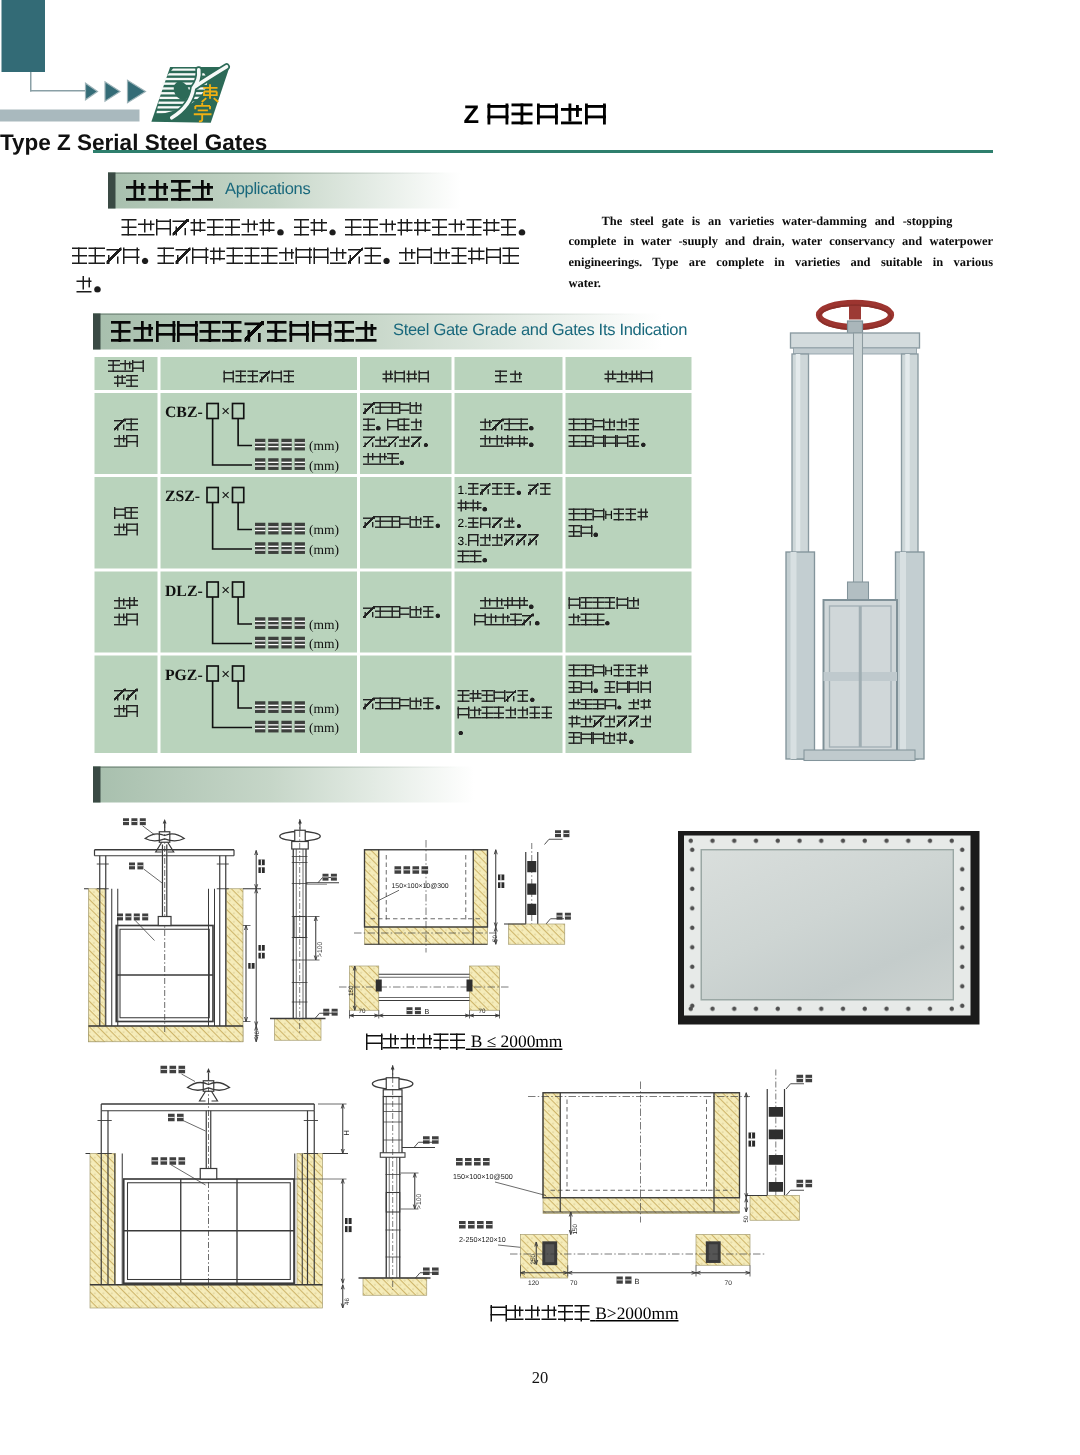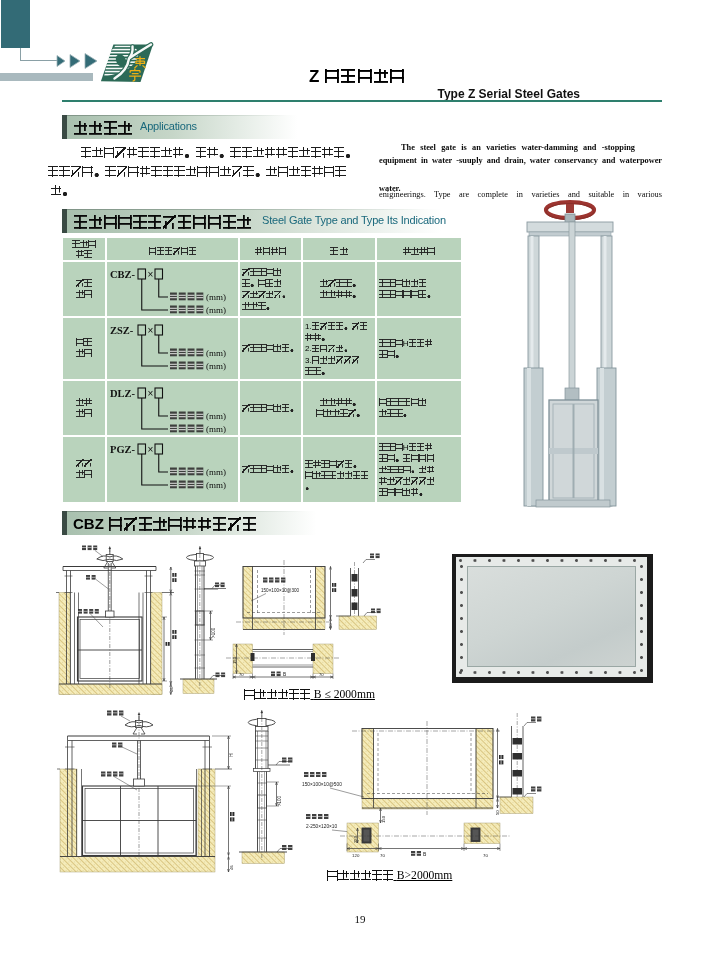--- a/index.html
+++ b/index.html
@@ -62,45 +62,45 @@
         <path d="M 55,2.5 C 46,8 38,13 33,16.5 M 36.5,4.5 C 37,9 35.8,13 33,16.5 C 32,24 27.5,31 18.5,36.5" stroke="#f7faf8" stroke-width="2.4"></path>
       </g>
       <g stroke="#f0b013" stroke-width="1.25" fill="none">
         <path d="M 44,14.2 v 9.6 M 39.5,16.6 h 9.5 M 40,19 h 8.5 M 40,19 v 2.4 h 8.5 v -2.4 M 39.5,21.4 h 0 M 41.5,23.4 l -3,2.6 M 46.5,23.4 l 3,2.6"></path>
         <path d="M 38.8,26.6 v 1.6 M 34.2,28.6 h 9.8 M 34.2,28.6 v 2.2 M 44,28.6 v 2.2 M 35.8,31.6 h 6.8 M 33.2,34.2 h 11.8 M 38.8,34.2 v 3.4 q 0,1.4 -2.2,1.4"></path>
       </g>
     </svg>
 
 <div class="al t16" style="left:309px;top:66px;"><b class="lt" style="font-size:17px;font-weight:bold;vertical-align:-1px;">Z </b><i class="fg p1"></i><i class="fg p0"></i><i class="fg p1"></i><i class="fg p2"></i><i class="fg p1"></i></div>
 
-<div class="al" style="left:0px;top:87px;width:580px;text-align:right;font-size:12px;font-weight:bold;color:#111;">Type Z Serial Steel Gates</div>
+<div class="al" style="left:0px;top:87px;width:580px;text-align:left;font-size:15px;font-weight:bold;color:#111;">Type Z Serial Steel Gates</div>
 
 <div class="al" style="left:62px;top:100px;width:600px;height:1.6px;background:#2e7f6d;"></div>
 
-<div class="al" style="left:62px;top:115px;width:245px;height:24px;background-image:linear-gradient(to right,rgba(125,145,132,.95),rgba(125,145,132,0) 92%),linear-gradient(to right,#a7bfad 0%,#c6d6c8 45%,#ffffff 96%);background-size:100% 1px,100% 100%;background-repeat:no-repeat;background-position:0 0,0 0;">
+<div class="al" style="left:72px;top:115px;width:245px;height:24px;background-image:linear-gradient(to right,rgba(125,145,132,.95),rgba(125,145,132,0) 92%),linear-gradient(to right,#a7bfad 0%,#c6d6c8 45%,#ffffff 96%);background-size:100% 1px,100% 100%;background-repeat:no-repeat;background-position:0 0,0 0;">
       <div style="position:absolute;left:0;top:0;width:4.5px;height:24px;background:#3a4a44;"></div>
       <div class="h15" style="position:absolute;left:11px;top:4px;"><i class="fg p2"></i><i class="fg p2"></i><i class="fg p0"></i><i class="fg p2"></i></div>
       <div style="position:absolute;left:78px;top:5px;font-size:11px;letter-spacing:-0.2px;color:#19687c;">Applications</div>
     </div>
 
 <div class="al c11" style="left:80px;top:146px;"><i class="fg p0"></i><i class="fg p2"></i><i class="fg p1"></i><i class="fg p4"></i><i class="fg p3"></i><i class="fg p0"></i><i class="fg p0"></i><i class="fg p2"></i><i class="fg p3"></i><i class="fg pp"></i><i class="fg p0"></i><i class="fg p3"></i><i class="fg pp"></i><i class="fg p0"></i><i class="fg p0"></i><i class="fg p2"></i><i class="fg p3"></i><i class="fg p3"></i><i class="fg p0"></i><i class="fg p2"></i><i class="fg p0"></i><i class="fg p3"></i><i class="fg p0"></i><i class="fg pp"></i></div>
 
 <div class="al c11" style="left:47px;top:165px;"><i class="fg p0"></i><i class="fg p0"></i><i class="fg p4"></i><i class="fg p1"></i><i class="fg pp"></i><i class="fg p0"></i><i class="fg p4"></i><i class="fg p1"></i><i class="fg p3"></i><i class="fg p0"></i><i class="fg p0"></i><i class="fg p0"></i><i class="fg p2"></i><i class="fg p1"></i><i class="fg p1"></i><i class="fg p2"></i><i class="fg p4"></i><i class="fg p0"></i><i class="fg pp"></i><i class="fg p2"></i><i class="fg p1"></i><i class="fg p2"></i><i class="fg p0"></i><i class="fg p3"></i><i class="fg p1"></i><i class="fg p0"></i></div>
 
 <div class="al c11" style="left:50px;top:184px;"><i class="fg p2"></i><i class="fg pp"></i></div>
 
 <div class="al" style="left:401px;top:143px;width:234px;font-family:'Liberation Serif',serif;font-size:8.3px;font-weight:bold;color:#0a0a0a;text-align:justify;text-align-last:justify;white-space:normal;height:13px;overflow:hidden;">The steel gate is an varieties water-damming and -stopping</div>
-<div class="al" style="left:379px;top:156px;width:283px;font-family:'Liberation Serif',serif;font-size:8.3px;font-weight:bold;color:#0a0a0a;text-align:justify;text-align-last:justify;white-space:normal;height:13px;overflow:hidden;">equipment in water -suuply and drain, water conservancy and waterpower</div>
-<div class="al" style="left:379px;top:170px;width:283px;font-family:'Liberation Serif',serif;font-size:8.3px;font-weight:normal;color:#0a0a0a;text-align:justify;text-align-last:justify;white-space:normal;height:13px;overflow:hidden;margin-top:20px;">enigineerings. Type are complete in varieties and suitable in various</div>
+<div class="al" style="left:379px;top:156px;width:283px;font-family:'Liberation Serif',serif;font-size:8.3px;font-weight:bold;color:#0a0a0a;text-align:justify;text-align-last:justify;white-space:normal;height:13px;overflow:hidden;">complete in water -suuply and drain, water conservancy and waterpower</div>
+<div class="al" style="left:379px;top:170px;width:283px;font-family:'Liberation Serif',serif;font-size:8.3px;font-weight:bold;color:#0a0a0a;text-align:justify;text-align-last:justify;white-space:normal;height:13px;overflow:hidden;">enigineerings. Type are complete in varieties and suitable in various</div>
 <div class="al" style="left:379px;top:184px;width:283px;font-family:'Liberation Serif',serif;font-size:8.3px;font-weight:bold;color:#0a0a0a;white-space:normal;height:13px;overflow:hidden;">water.</div>
 
 <div class="al" style="left:62px;top:209px;width:395px;height:24px;background-image:linear-gradient(to right,rgba(125,145,132,.95),rgba(125,145,132,0) 92%),linear-gradient(to right,#a7bfad 0%,#c6d6c8 45%,#ffffff 96%);background-size:100% 1px,100% 100%;background-repeat:no-repeat;background-position:0 0,0 0;">
       <div style="position:absolute;left:0;top:0;width:4.5px;height:24px;background:#3a4a44;"></div>
       <div class="h15" style="position:absolute;left:11px;top:4px;"><i class="fg p0"></i><i class="fg p2"></i><i class="fg p1"></i><i class="fg p1"></i><i class="fg p0"></i><i class="fg p0"></i><i class="fg p4"></i><i class="fg p0"></i><i class="fg p1"></i><i class="fg p1"></i><i class="fg p0"></i><i class="fg p2"></i></div>
-      <div style="position:absolute;left:200px;top:5px;font-size:11px;letter-spacing:-0.2px;color:#19687c;">Steel Gate Type and Type Its Indication</div>
+      <div style="position:absolute;left:200px;top:5px;font-size:11px;letter-spacing:-0.2px;color:#19687c;">Steel Gate Grade and Gates Its Indication</div>
     </div>
 
 <div class="al" style="left:63px;top:238px;width:41.5px;height:21.5px;background:#b9d3bc;"></div>
 <div class="al" style="left:107px;top:238px;width:130.5px;height:21.5px;background:#b9d3bc;"></div>
 <div class="al" style="left:240px;top:238px;width:60.5px;height:21.5px;background:#b9d3bc;"></div>
 <div class="al" style="left:303px;top:238px;width:71.5px;height:21.5px;background:#b9d3bc;"></div>
 <div class="al" style="left:377px;top:238px;width:83.5px;height:21.5px;background:#b9d3bc;"></div>
 <div class="al" style="left:63px;top:262px;width:41.5px;height:53.5px;background:#b9d3bc;"></div>
 <div class="al" style="left:107px;top:262px;width:130.5px;height:53.5px;background:#b9d3bc;"></div>
 <div class="al" style="left:240px;top:262px;width:60.5px;height:53.5px;background:#b9d3bc;"></div>
@@ -278,21 +278,20 @@
 <div class="al c9" style="left:379px;top:338px;width:82px;text-align:left;line-height:11.2px;white-space:normal;"><i class="fg p0"></i><i class="fg p0"></i><i class="fg p1"></i><b class="lt">H</b><i class="fg p0"></i><i class="fg p0"></i><i class="fg p3"></i><br><i class="fg p0"></i><i class="fg p1"></i><i class="fg pp"></i></div>
 <div class="al c9" style="left:242px;top:403px;width:59px;text-align:left;line-height:11.2px;white-space:normal;"><i class="fg p4"></i><i class="fg p0"></i><i class="fg p0"></i><i class="fg p1"></i><i class="fg p2"></i><i class="fg p0"></i><i class="fg pp"></i></div>
 <div class="al c9" style="left:305px;top:397px;width:70px;text-align:center;line-height:11.2px;white-space:normal;"><i class="fg p2"></i><i class="fg p2"></i><i class="fg p3"></i><i class="fg p3"></i><i class="fg pp"></i><br><i class="fg p1"></i><i class="fg p2"></i><i class="fg p2"></i><i class="fg p0"></i><i class="fg p4"></i><i class="fg pp"></i></div>
 <div class="al c9" style="left:379px;top:397px;width:82px;text-align:left;line-height:11.2px;white-space:normal;"><i class="fg p1"></i><i class="fg p0"></i><i class="fg p0"></i><i class="fg p0"></i><i class="fg p1"></i><i class="fg p2"></i><br><i class="fg p2"></i><i class="fg p0"></i><i class="fg p0"></i><i class="fg pp"></i></div>
 <div class="al c9" style="left:242px;top:464px;width:59px;text-align:left;line-height:11.2px;white-space:normal;"><i class="fg p4"></i><i class="fg p0"></i><i class="fg p0"></i><i class="fg p1"></i><i class="fg p2"></i><i class="fg p0"></i><i class="fg pp"></i></div>
 <div class="al c9" style="left:305px;top:459px;width:70px;text-align:left;line-height:11.2px;white-space:normal;"><i class="fg p0"></i><i class="fg p3"></i><i class="fg p0"></i><i class="fg p1"></i><i class="fg p4"></i><i class="fg p0"></i><i class="fg pp"></i><br><i class="fg p1"></i><i class="fg p2"></i><i class="fg p0"></i><i class="fg p0"></i><i class="fg p2"></i><i class="fg p2"></i><i class="fg p0"></i><i class="fg p0"></i><i class="fg pp"></i></div>
 <div class="al c9" style="left:379px;top:442px;width:82px;text-align:left;line-height:11.2px;white-space:normal;"><i class="fg p0"></i><i class="fg p0"></i><i class="fg p1"></i><b class="lt">H</b><i class="fg p0"></i><i class="fg p0"></i><i class="fg p3"></i><br><i class="fg p0"></i><i class="fg p1"></i><i class="fg pp"></i><i class="fg p0"></i><i class="fg p1"></i><i class="fg p1"></i><i class="fg p1"></i><br><i class="fg p2"></i><i class="fg p0"></i><i class="fg p0"></i><i class="fg p1"></i><i class="fg pp"></i><i class="fg p2"></i><i class="fg p3"></i><br><i class="fg p3"></i><i class="fg p2"></i><i class="fg p4"></i><i class="fg p2"></i><i class="fg p4"></i><i class="fg p4"></i><i class="fg p2"></i><br><i class="fg p0"></i><i class="fg p1"></i><i class="fg p1"></i><i class="fg p2"></i><i class="fg p3"></i><i class="fg pp"></i></div>
 
 <div class="al" style="left:62px;top:511px;width:265px;height:24px;background-image:linear-gradient(to right,rgba(125,145,132,.95),rgba(125,145,132,0) 92%),linear-gradient(to right,#a7bfad 0%,#c6d6c8 45%,#ffffff 96%);background-size:100% 1px,100% 100%;background-repeat:no-repeat;background-position:0 0,0 0;">
       <div style="position:absolute;left:0;top:0;width:4.5px;height:24px;background:#3a4a44;"></div>
-      <div class="h15" style="position:absolute;left:11px;top:4px;"><b class="lt">CBZ </b><i class="fg p1"></i><i class="fg p4"></i><i class="fg p0"></i><i class="fg p2"></i><i class="fg p1"></i><i class="fg p3"></i><i class="fg p3"></i><i class="fg p0"></i><i class="fg p4"></i><i class="fg p0"></i></div>
     </div>
 
 <svg class="al" style="left:500px;top:185px;" width="140" height="330" viewBox="0 0 140 330">
       <ellipse cx="70" cy="25" rx="24" ry="8" fill="none" stroke="#9d3530" stroke-width="4.2"></ellipse>
       <ellipse cx="70" cy="26.5" rx="24" ry="8" fill="none" stroke="#8a2f2a" stroke-width="1.2"></ellipse>
       <rect x="66" y="19" width="8" height="9" fill="#9c3a35"></rect>
       <rect x="65" y="29" width="10" height="9" fill="#aab6ba" stroke="#7e8f96" stroke-width="0.8"></rect>
       <rect x="27" y="37" width="86" height="10" fill="#d3dbdd" stroke="#8a9aa1" stroke-width="0.9"></rect>
       <rect x="29" y="47" width="82" height="4" fill="#c2ccd0" stroke="#93a3aa" stroke-width="0.6"></rect>
       <rect x="28" y="51" width="11" height="270" fill="#ced7d9" stroke="#8a9aa1" stroke-width="0.9"></rect>
@@ -746,13 +745,13 @@
         <rect x="502.0" y="86.5" width="4.4" height="5.0" fill="#2b2b2b" opacity="0.9"></rect>
         <rect x="502.0" y="88.6" width="4.4" height="0.60" fill="#fff"></rect>
         <path d="M 489.0,97.0 l 3,-3.5 h 9" fill="none" stroke="#3a3a3a" stroke-width="0.6"></path>
         <rect x="465.0" y="97.0" width="33.0" height="16.5" fill="url(#hat)" stroke="#a29a6e" stroke-width="0.45"></rect>
         <line x1="462.0" y1="97.0" x2="476.5" y2="97.0" stroke="#3a3a3a" stroke-width="0.7"></line>
       </g>
     </svg>
 
 <div class="al c12cap" style="left:327px;top:868px;"><i class="fg p1"></i><i class="fg p2"></i><i class="fg p2"></i><i class="fg p2"></i><i class="fg p0"></i><i class="fg p0"></i> <b class="lt">B&gt;2000mm</b></div>
 
-<div class="al" style="left:0;top:913px;width:720px;text-align:center;font-family:'Liberation Serif',serif;font-size:11px;color:#111;">19</div>
+<div class="al" style="left:0;top:913px;width:720px;text-align:center;font-family:'Liberation Serif',serif;font-size:11px;color:#111;">20</div>
 </div>
 </body></html>

